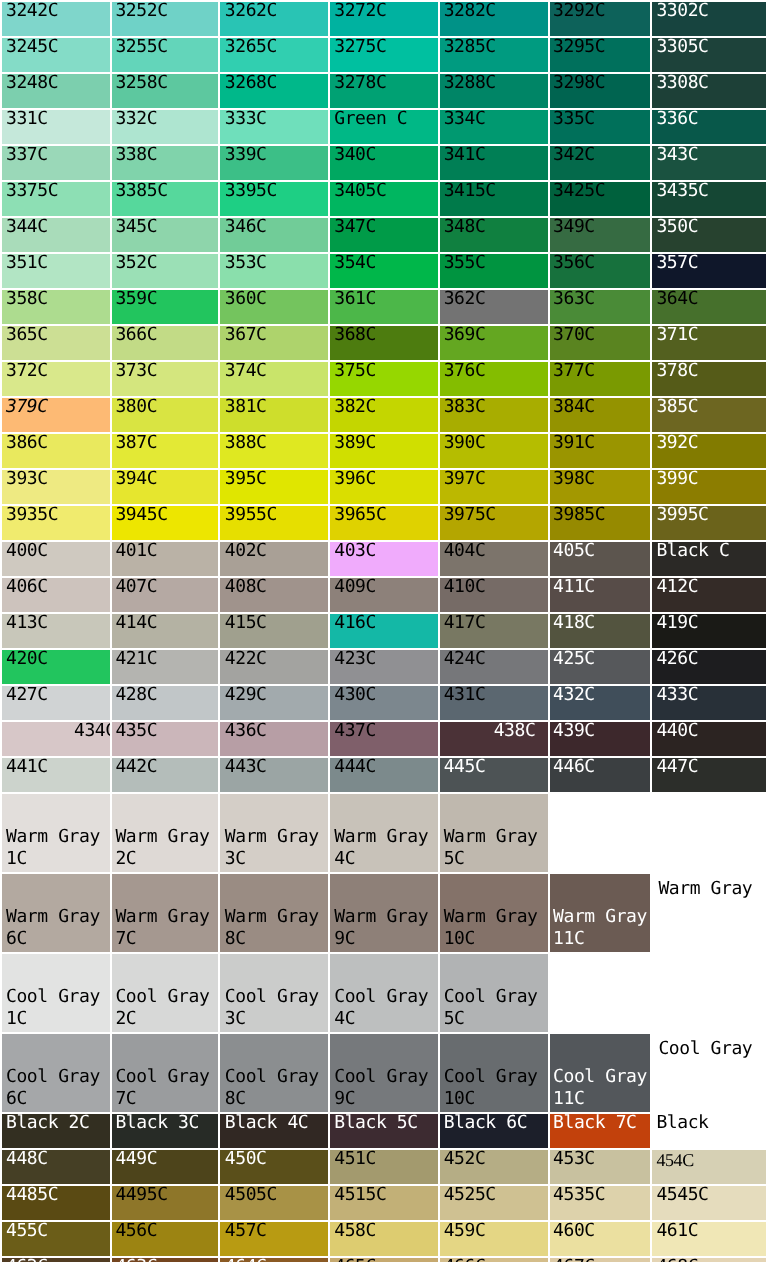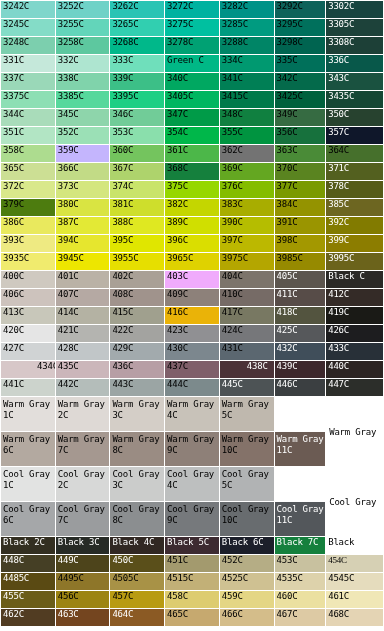--- a/index.html
+++ b/index.html
@@ -26,21 +26,21 @@
     line-height: 10px;
     vertical-align: top;
     overflow: hidden;
     white-space: nowrap;
     letter-spacing: -0.2px;
     font-family: "DejaVu Sans Mono", "Liberation Mono", monospace;
   }
   #chart td.tall {
     height: 34px;
     line-height: 11px;
-    padding-top: 2px;
+    padding-top: 17px;
     white-space: normal;
   }
   #chart td.span2 {
     background: #ffffff;
     color: #000000;
     vertical-align: middle;
     padding-left: 3px;
   }
   #chart td.empty { background:#ffffff; }
   col.c0,col.c1,col.c2,col.c3,col.c4 { width: 53px; }
@@ -128,47 +128,47 @@
         <td style="background: rgb(178, 229, 196); color: rgb(0, 0, 0);">351C</td>
         <td style="background: rgb(155, 224, 182); color: rgb(0, 0, 0);">352C</td>
         <td style="background: rgb(138, 223, 172); color: rgb(0, 0, 0);">353C</td>
         <td style="background: rgb(0, 183, 74); color: rgb(0, 0, 0);">354C</td>
         <td style="background: rgb(0, 148, 64); color: rgb(0, 0, 0);">355C</td>
         <td style="background: rgb(23, 113, 61); color: rgb(0, 0, 0);">356C</td>
         <td style="background: #0f172a; color: rgb(255, 255, 255);">357C</td>
       </tr>
       <tr>
         <td style="background: rgb(173, 220, 143); color: rgb(0, 0, 0);">358C</td>
-        <td style="background: #c4b5fd; color: rgb(0, 0, 0);">359C</td>
+        <td style="background: #22c55e; color: rgb(0, 0, 0);">359C</td>
         <td style="background: rgb(116, 196, 94); color: rgb(0, 0, 0);">360C</td>
         <td style="background: rgb(76, 183, 73); color: rgb(0, 0, 0);">361C</td>
         <td style="background: #737373; color: rgb(0, 0, 0);">362C</td>
         <td style="background: rgb(74, 139, 55); color: rgb(0, 0, 0);">363C</td>
         <td style="background: rgb(70, 112, 44); color: rgb(0, 0, 0);">364C</td>
       </tr>
       <tr>
         <td style="background: rgb(204, 223, 148); color: rgb(0, 0, 0);">365C</td>
         <td style="background: rgb(194, 219, 134); color: rgb(0, 0, 0);">366C</td>
         <td style="background: rgb(174, 211, 108); color: rgb(0, 0, 0);">367C</td>
-        <td style="background: #15803d; color: rgb(0, 0, 0);">368C</td>
+        <td style="background: #4d7c0f; color: rgb(0, 0, 0);">368C</td>
         <td style="background: rgb(100, 167, 33); color: rgb(0, 0, 0);">369C</td>
         <td style="background: rgb(90, 132, 32); color: rgb(0, 0, 0);">370C</td>
         <td style="background: rgb(83, 96, 31); color: rgb(255, 255, 255);">371C</td>
       </tr>
       <tr>
         <td style="background: rgb(217, 232, 139); color: rgb(0, 0, 0);">372C</td>
         <td style="background: rgb(212, 230, 126); color: rgb(0, 0, 0);">373C</td>
         <td style="background: rgb(201, 228, 106); color: rgb(0, 0, 0);">374C</td>
         <td style="background: rgb(150, 215, 0); color: rgb(0, 0, 0);">375C</td>
         <td style="background: rgb(132, 189, 0); color: rgb(0, 0, 0);">376C</td>
         <td style="background: rgb(122, 154, 1); color: rgb(0, 0, 0);">377C</td>
         <td style="background: rgb(85, 91, 24); color: rgb(255, 255, 255);">378C</td>
       </tr>
       <tr>
-        <td style="background: #4d7c0f; color: rgb(0, 0, 0);">379C</td>
+        <td style="background: #fdba74; color: rgb(0, 0, 0); font-style: italic;">379C</td>
         <td style="background: rgb(217, 228, 66); color: rgb(0, 0, 0);">380C</td>
         <td style="background: rgb(206, 222, 44); color: rgb(0, 0, 0);">381C</td>
         <td style="background: rgb(196, 214, 0); color: rgb(0, 0, 0);">382C</td>
         <td style="background: rgb(168, 173, 0); color: rgb(0, 0, 0);">383C</td>
         <td style="background: rgb(148, 147, 0); color: rgb(0, 0, 0);">384C</td>
         <td style="background: rgb(109, 102, 33); color: rgb(255, 255, 255);">385C</td>
       </tr>
       <tr>
         <td style="background: rgb(233, 233, 94); color: rgb(0, 0, 0);">386C</td>
         <td style="background: rgb(227, 233, 53); color: rgb(0, 0, 0);">387C</td>
@@ -211,27 +211,27 @@
         <td style="background: rgb(160, 147, 140); color: rgb(0, 0, 0);">408C</td>
         <td style="background: rgb(141, 129, 122); color: rgb(0, 0, 0);">409C</td>
         <td style="background: rgb(118, 107, 102); color: rgb(0, 0, 0);">410C</td>
         <td style="background: rgb(87, 76, 72); color: rgb(255, 255, 255);">411C</td>
         <td style="background: rgb(52, 43, 39); color: rgb(255, 255, 255);">412C</td>
       </tr>
       <tr>
         <td style="background: rgb(200, 199, 186); color: rgb(0, 0, 0);">413C</td>
         <td style="background: rgb(180, 178, 163); color: rgb(0, 0, 0);">414C</td>
         <td style="background: rgb(160, 160, 142); color: rgb(0, 0, 0);">415C</td>
-        <td style="background: #eab308; color: rgb(0, 0, 0);">416C</td>
+        <td style="background: #14b8a6; color: rgb(0, 0, 0);">416C</td>
         <td style="background: rgb(120, 120, 98); color: rgb(0, 0, 0);">417C</td>
         <td style="background: rgb(83, 84, 63); color: rgb(255, 255, 255);">418C</td>
         <td style="background: rgb(26, 26, 22); color: rgb(255, 255, 255);">419C</td>
       </tr>
       <tr>
-        <td style="background: #e5e5e5; color: rgb(0, 0, 0);">420C</td>
+        <td style="background: #22c55e; color: rgb(0, 0, 0);">420C</td>
         <td style="background: rgb(180, 180, 176); color: rgb(0, 0, 0);">421C</td>
         <td style="background: rgb(163, 163, 160); color: rgb(0, 0, 0);">422C</td>
         <td style="background: rgb(144, 144, 147); color: rgb(0, 0, 0);">423C</td>
         <td style="background: rgb(118, 119, 122); color: rgb(0, 0, 0);">424C</td>
         <td style="background: rgb(86, 88, 91); color: rgb(255, 255, 255);">425C</td>
         <td style="background: rgb(29, 29, 31); color: rgb(255, 255, 255);">426C</td>
       </tr>
       <tr>
         <td style="background: rgb(208, 211, 212); color: rgb(0, 0, 0);">427C</td>
         <td style="background: rgb(193, 198, 200); color: rgb(0, 0, 0);">428C</td>
@@ -292,21 +292,21 @@
         <td class="tall" style="background: rgb(118, 121, 124); color: rgb(0, 0, 0);">Cool Gray 9C</td>
         <td class="tall" style="background: rgb(104, 108, 111); color: rgb(0, 0, 0);">Cool Gray 10C</td>
         <td class="tall" style="background: rgb(83, 87, 91); color: rgb(255, 255, 255);">Cool Gray 11C</td>
       </tr>
       <tr>
         <td style="background: rgb(51, 47, 33); color: rgb(255, 255, 255);">Black 2C</td>
         <td style="background: rgb(39, 43, 38); color: rgb(255, 255, 255);">Black 3C</td>
         <td style="background: rgb(49, 40, 35); color: rgb(255, 255, 255);">Black 4C</td>
         <td style="background: rgb(61, 43, 49); color: rgb(255, 255, 255);">Black 5C</td>
         <td style="background: rgb(28, 31, 42); color: rgb(255, 255, 255);">Black 6C</td>
-        <td style="background: #15803d; color: rgb(255, 255, 255);">Black 7C</td>
+        <td style="background: #c2410c; color: rgb(255, 255, 255);">Black 7C</td>
         <td style="background: rgb(255, 255, 255); color: rgb(0, 0, 0);">Black</td>
       </tr>
       <tr>
         <td style="background: rgb(69, 63, 37); color: rgb(255, 255, 255);">448C</td>
         <td style="background: rgb(77, 68, 27); color: rgb(255, 255, 255);">449C</td>
         <td style="background: rgb(90, 79, 26); color: rgb(255, 255, 255);">450C</td>
         <td style="background: rgb(163, 154, 110); color: rgb(0, 0, 0);">451C</td>
         <td style="background: rgb(181, 173, 133); color: rgb(0, 0, 0);">452C</td>
         <td style="background: rgb(200, 193, 159); color: rgb(0, 0, 0);">453C</td>
         <td style="background: rgb(214, 208, 180); color: rgb(0, 0, 0); font-family: Liberation Serif, serif;">454C</td>

